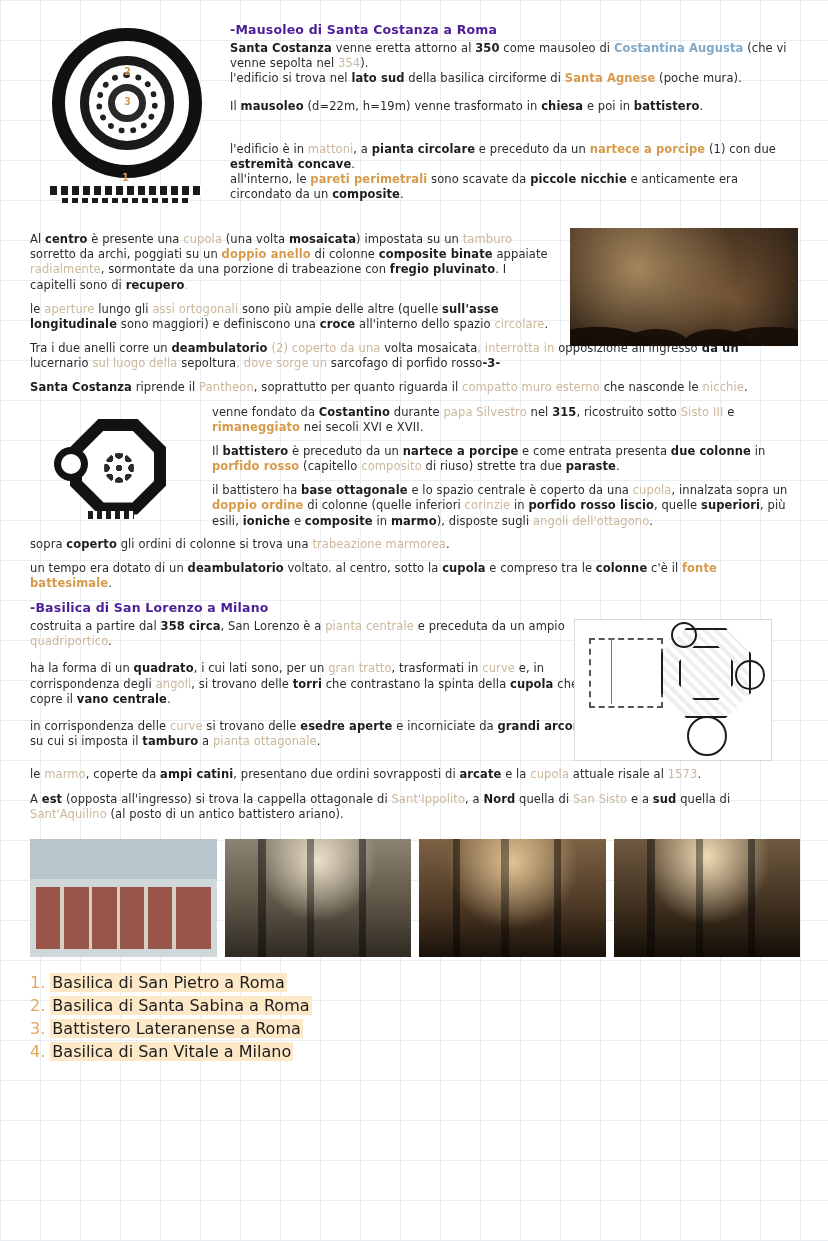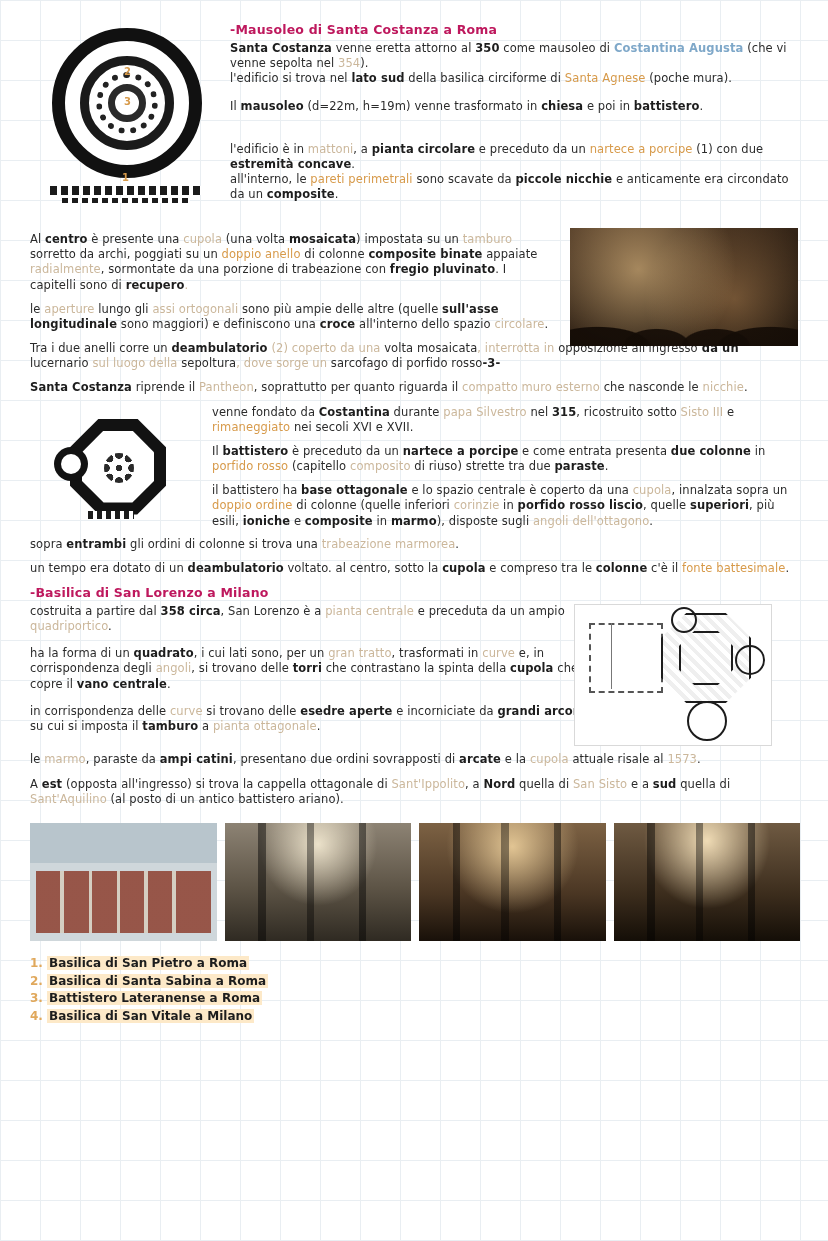--- a/index.html
+++ b/index.html
@@ -26,26 +26,26 @@
     padding: 22px 28px 10px 30px;
   }
   .t {
     font-size: 11.5px;
     line-height: 1.32;
     letter-spacing: 0.1px;
   }
   b { font-weight: 700; color: #1d1d1d; }
   .hl-orange {
     color: #d79a4a;
-    font-weight: 400;
+    font-weight: 700;
   }
   .hl-blue { color: #7fa8c9; font-weight: 700; }
   .faded { color: #cbb79b; }
   .heading {
-    color: #be185d;
+    color: #4c1d95;
     font-weight: 700;
     font-size: 12.5px;
     letter-spacing: 0.2px;
   }
   .block { margin-bottom: 9px; }
 
   
   .sec-top { position: relative; min-height: 200px; }
   .plan-left {
     position: absolute;
@@ -300,22 +300,22 @@
     position: absolute; inset: 0;
     background:
       linear-gradient(to right, transparent 18%, rgba(0,0,0,0.45) 18% 22%, transparent 22%),
       linear-gradient(to right, transparent 44%, rgba(0,0,0,0.4) 44% 48%, transparent 48%),
       linear-gradient(to right, transparent 72%, rgba(0,0,0,0.45) 72% 76%, transparent 76%);
   }
 
   
   .caps { margin-top: 14px; }
   .cap-row {
-    font-size: 12px;
-    font-weight: 700;
+    font-size: 16px;
+    font-weight: 400;
     line-height: 1.45;
   }
   .cap-num { color: #e0a85c; }
   .cap-txt {
     background: #fde9c8;
     padding: 0 2px;
     color: #1d1d1d;
   }
 </style>
 </head>
@@ -392,35 +392,35 @@
       <div class="oct"></div>
       <div class="oct-inner"></div>
       <div class="oct-apse"></div>
       <div class="oct-apse-in"></div>
       <div class="oct-dots"></div>
       <div class="oct-tail"></div>
     </div>
 
     <div class="batt-text">
       <div class="t block">
-        <span>venne fondato da </span><b>Costantina</b><span> durante </span><span class="faded">papa Silvestro</span><span> nel </span><b>315</b><span>, ricostruito sotto </span><span class="faded">Sisto III</span><span> e </span><span class="hl-orange">rimaneggiato</span><span> nei secoli XVI e XVII.</span>
+        <span>venne fondato da </span><b>Costantino</b><span> durante </span><span class="faded">papa Silvestro</span><span> nel </span><b>315</b><span>, ricostruito sotto </span><span class="faded">Sisto III</span><span> e </span><span class="hl-orange">rimaneggiato</span><span> nei secoli XVI e XVII.</span>
       </div>
 
       <div class="t block">
         <span>Il </span><b>battistero</b><span> è preceduto da un </span><b>nartece a porcipe</b><span> e come entrata presenta </span><b>due colonne</b><span> in </span><span class="hl-orange">porfido rosso</span><span> (capitello </span><span class="faded">composito</span><span> di riuso) strette tra due </span><b>paraste</b><span>.</span>
       </div>
 
       <div class="t block">
         <span>il battistero ha </span><b>base ottagonale</b><span> e lo spazio centrale è coperto da una </span><span class="faded">cupola</span><span>, innalzata sopra un </span><span class="hl-orange">doppio ordine</span><span> di colonne (quelle inferiori </span><span class="faded">corinzie</span><span> in </span><b>porfido rosso liscio</b><span>, quelle </span><b>superiori</b><span>, più esili, </span><b>ioniche</b><span> e </span><b>composite</b><span> in </span><b>marmo</b><span>), disposte sugli </span><span class="faded">angoli dell'ottagono</span><span>.</span>
       </div>
     </div>
   </div>
 
   <div class="t block">
-    <span>sopra </span><b>entrambi</b><span> gli ordini di colonne si trova una </span><span class="faded">trabeazione marmorea</span><span>.</span>
+    <span>sopra </span><b>coperto</b><span> gli ordini di colonne si trova una </span><span class="faded">trabeazione marmorea</span><span>.</span>
   </div>
 
   <div class="t block" style="margin-top:4px;">
     <span>un tempo era dotato di un </span><b>deambulatorio</b><span> voltato. al centro, sotto la </span><b>cupola</b><span> e compreso tra le </span><b>colonne</b><span> c'è il </span><span class="hl-orange">fonte battesimale</span><span>.</span>
   </div>
 
   <div class="heading" style="margin-top:2px;">-Basilica di San Lorenzo a Milano</div>
 
   <div style="position:relative; margin-top:4px; min-height:148px;">
     <div class="sl-plan">
@@ -442,21 +442,21 @@
         <span>ha la forma di un </span><b>quadrato</b><span>, i cui lati sono, per un </span><span class="faded">gran tratto</span><span>, trasformati in </span><span class="faded">curve</span><span> e, in corrispondenza degli </span><span class="faded">angoli</span><span>, si trovano delle </span><b>torri</b><span> che contrastano la spinta della </span><b>cupola</b><span> che copre il </span><b>vano centrale</b><span>.</span>
       </div>
 
       <div class="t block" style="margin-top:12px;">
         <span>in corrispondenza delle </span><span class="faded">curve</span><span> si trovano delle </span><b>esedre aperte</b><span> e incorniciate da </span><b>grandi arconi</b><span> su cui si imposta il </span><b>tamburo</b><span> a </span><span class="faded">pianta ottagonale</span><span>.</span>
       </div>
     </div>
   </div>
 
   <div class="t block">
-    <span>le </span><span class="faded">marmo</span><span>, paraste da </span><b>ampi catini</b><span>, presentano due ordini sovrapposti di </span><b>arcate</b><span> e la </span><span class="faded">cupola</span><span> attuale risale al </span><span class="faded">1573</span><span>.</span>
+    <span>le </span><span class="faded">marmo</span><span>, coperte da </span><b>ampi catini</b><span>, presentano due ordini sovrapposti di </span><b>arcate</b><span> e la </span><span class="faded">cupola</span><span> attuale risale al </span><span class="faded">1573</span><span>.</span>
   </div>
 
   <div class="t block" style="margin-top:10px;">
     <span>A </span><b>est</b><span> (opposta all'ingresso) si trova la cappella ottagonale di </span><span class="faded">Sant'Ippolito</span><span>, a </span><b>Nord</b><span> quella di </span><span class="faded">San Sisto</span><span> e a </span><b>sud</b><span> quella di </span><span class="faded">Sant'Aquilino</span><span> (al posto di un antico battistero ariano).</span>
   </div>
 
   <div class="strip">
     <div class="photo ph1"></div>
     <div class="photo ph2">
       <div class="col-lines"></div>

